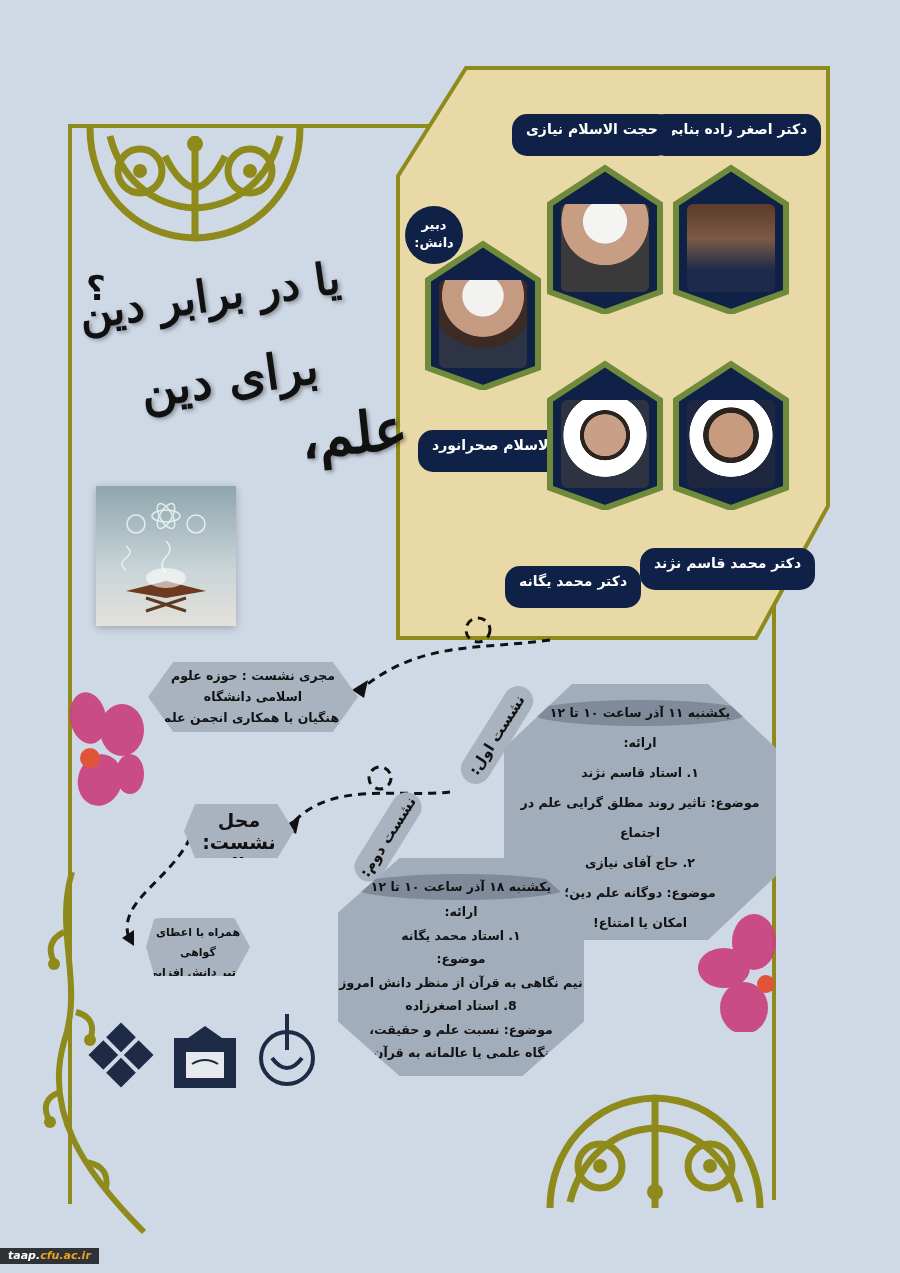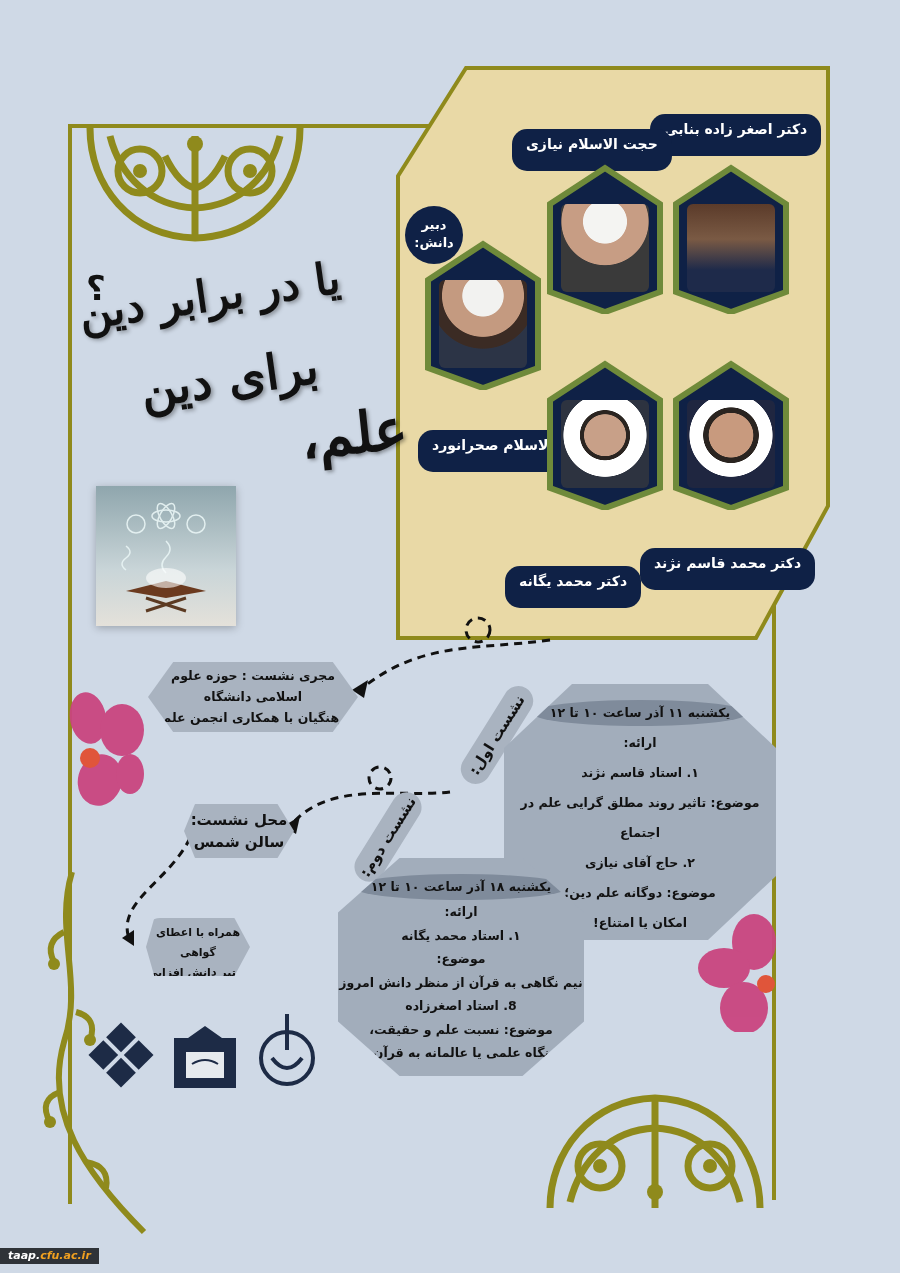--- a/index.html
+++ b/index.html
@@ -20,21 +20,21 @@
   
   .title1{left:78px;top:270px;font-family:"DejaVu Serif",serif;font-size:44px;font-weight:bold;color:#111;direction:rtl;transform:rotate(-8deg);text-shadow:2px 2px 4px rgba(0,0,0,.35);}
   .title2{left:140px;top:350px;font-family:"DejaVu Serif",serif;font-size:48px;font-weight:bold;color:#111;direction:rtl;transform:rotate(-8deg);text-shadow:2px 2px 4px rgba(0,0,0,.35);}
   .title3{left:300px;top:400px;font-family:"DejaVu Serif",serif;font-size:56px;font-weight:bold;color:#111;direction:rtl;transform:rotate(-6deg);text-shadow:2px 2px 4px rgba(0,0,0,.35);}
   .qmark{left:86px;top:268px;font-size:34px;font-weight:bold;color:#111;}
   
   .illus{left:96px;top:486px;width:140px;height:140px;background:linear-gradient(180deg,#8fa6ad 0%,#c9d5d8 60%,#e4e1da 100%);box-shadow:0 2px 8px rgba(0,0,0,.25);}
   
   .infobox{background:#a9b3c0;color:#111;font-weight:bold;direction:rtl;text-align:center;margin-left:8px;}
   .host{left:140px;top:662px;width:210px;height:70px;font-size:12.5px;line-height:21px;padding-top:3px;box-sizing:border-box;clip-path:polygon(12% 0,88% 0,100% 50%,88% 100%,12% 100%,0 50%);border-radius:10px;}
-  .venue{left:176px;top:804px;width:110px;height:54px;font-size:15px;line-height:22px;padding-top:5px;box-sizing:border-box;clip-path:polygon(10% 0,85% 0,100% 50%,85% 100%,10% 100%,0 50%);border-radius:12px;}
+  .venue{left:176px;top:804px;width:110px;height:54px;font-size:19px;line-height:22px;padding-top:5px;box-sizing:border-box;clip-path:polygon(10% 0,85% 0,100% 50%,85% 100%,10% 100%,0 50%);border-radius:12px;}
   .cert{left:138px;top:918px;width:104px;height:58px;font-size:11px;line-height:20px;padding-top:5px;box-sizing:border-box;clip-path:polygon(8% 0,85% 0,100% 50%,85% 100%,8% 100%,0 50%);border-radius:14px;}
   .session{background:#a2adbb;color:#111;font-weight:bold;direction:rtl;text-align:center;clip-path:polygon(25% 0,75% 0,100% 25%,100% 75%,75% 100%,25% 100%,0 75%,0 25%);}
   .s1{left:504px;top:684px;width:272px;height:256px;font-size:12.5px;line-height:30px;}
   .s2{left:338px;top:858px;width:246px;height:218px;font-size:12.5px;line-height:23.5px;}
   .datebar{display:inline-block;background:#7f8b9b;border-radius:50%;padding:0 18px;margin-top:16px;line-height:26px;}
   .tag{background:#a9b3c0;color:#111;font-weight:bold;font-size:15px;border-radius:16px;text-align:center;line-height:30px;direction:rtl;}
   .tag1{left:442px;top:720px;width:110px;height:30px;transform:rotate(-58deg);}
   .tag2{left:338px;top:822px;width:100px;height:30px;transform:rotate(-58deg);}
   
   .flower{width:90px;height:120px;}
@@ -65,21 +65,21 @@
   </g>
 </svg>
 
 <div class="abs panel">
   <svg width="434" height="574" viewBox="0 0 434 574">
     <polygon points="70,2 432,2 432,440 360,572 2,572 2,110" fill="#e9d9a6" stroke="#8f8a1c" stroke-width="4"></polygon>
   </svg>
 </div>
 
 <div class="abs namepill" style="left:650px;top:114px;">دکتر اصغر زاده بنابی</div>
-<div class="abs namepill" style="left:512px;top:129px;">حجت الاسلام نیازی</div>
+<div class="abs namepill" style="left:512px;top:114px;">حجت الاسلام نیازی</div>
 <div class="abs namepill" style="left:418px;top:430px;">حجت الاسلام صحرانورد</div>
 <div class="abs namepill" style="left:640px;top:548px;">دکتر محمد قاسم نژند</div>
 <div class="abs namepill" style="left:505px;top:566px;">دکتر محمد یگانه</div>
 
 <div class="abs dabir">
   <div>دبیر</div>
   <div>دانش:</div>
 </div>
 
 <div class="abs photo" style="left:672px;top:164px;">

